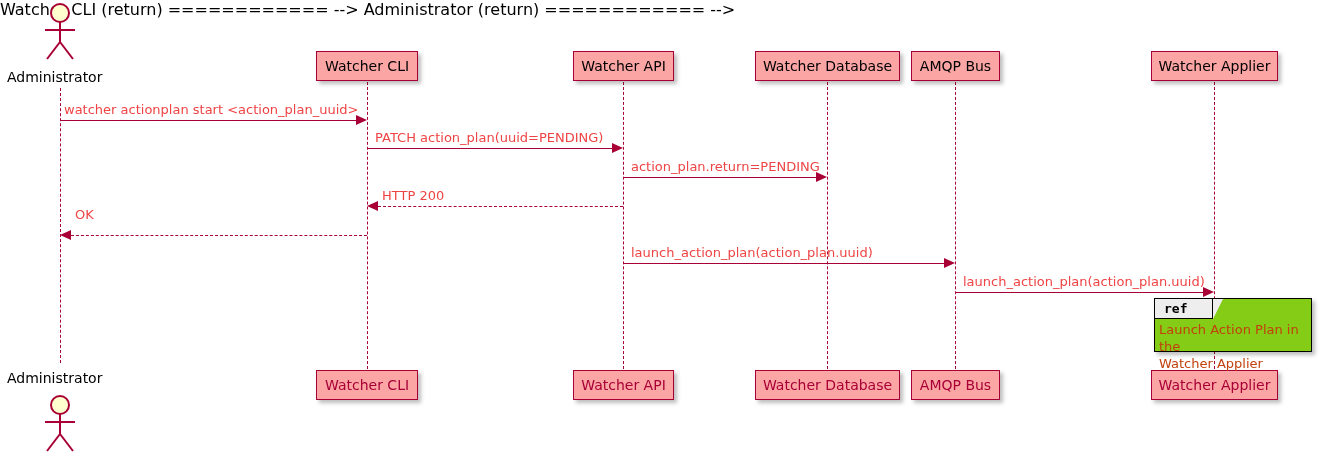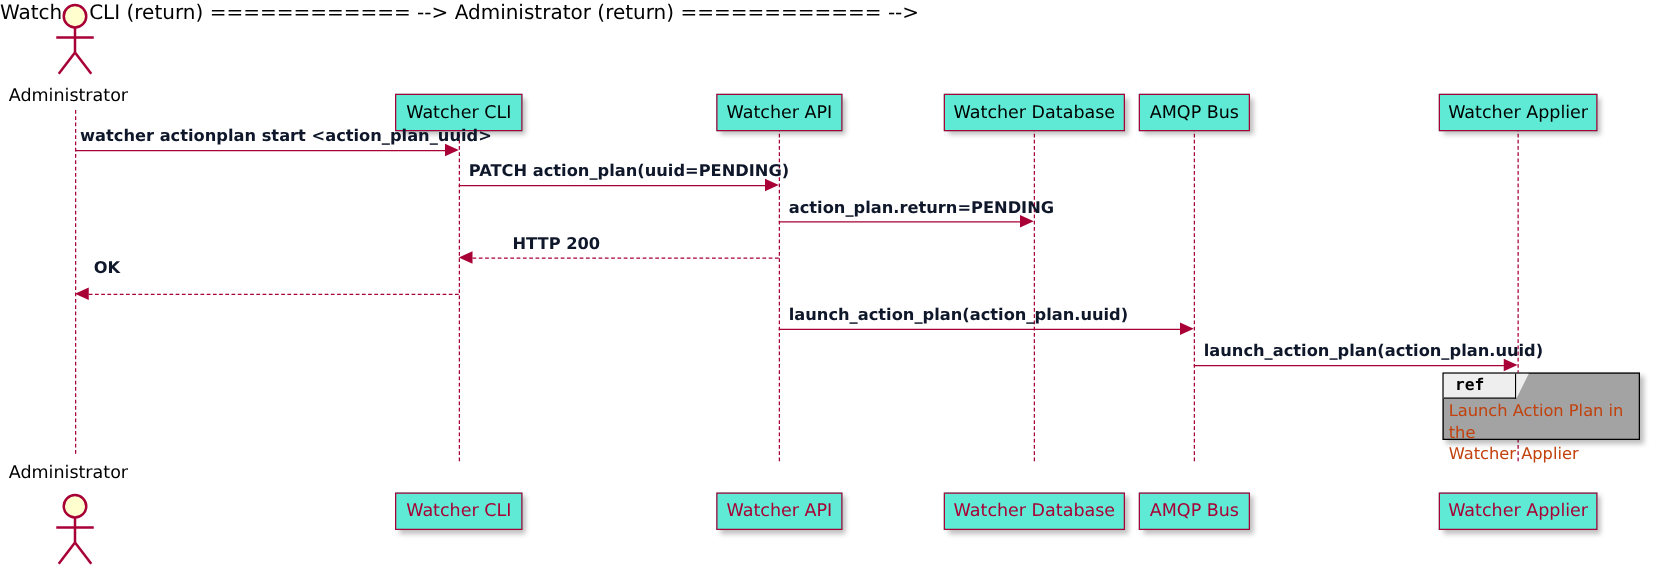--- a/index.html
+++ b/index.html
@@ -14,33 +14,32 @@
     position: relative;
     width: 1330px;
     height: 456px;
     background: #FFFFFF;
     overflow: hidden;
   }
   
   .participant {
     position: absolute;
     box-sizing: border-box;
-    background: #5eead4;
+    background: #fca5a5;
     border: 1.5px solid #A80036;
     color: #000000;
     font-size: 14px;
     line-height: 1;
     display: flex;
     align-items: center;
     justify-content: center;
     white-space: nowrap;
     padding: 0 10px;
     height: 30px;
     box-shadow: 3px 3px 4px rgba(0,0,0,0.26);
-    margin-top: 24px;
   }
   .participant.bottom-label {
     color: #A80036;
   }
   
   .actor {
     position: absolute;
     width: 44px;
     height: 58px;
   }
@@ -77,30 +76,29 @@
     border-left: 11px solid #A80036;
   }
   .arrow-head.left {
     border-top: 5px solid transparent;
     border-bottom: 5px solid transparent;
     border-right: 11px solid #A80036;
   }
   .msg-label {
     position: absolute;
     font-size: 13px;
-    color: #0f172a;
+    color: #ef4444;
     white-space: nowrap;
     line-height: 1;
-    font-weight: bold;
   }
   
   .ref-box {
     position: absolute;
     box-sizing: border-box;
-    background: #a3a3a3;
+    background: #84cc16;
     border: 1.5px solid #000000;
     box-shadow: 3px 3px 4px rgba(0,0,0,0.26);
   }
   .ref-tab {
     position: absolute;
     left: 0;
     top: 0;
     box-sizing: border-box;
     background: #EEEEEE;
     border-right: 1.5px solid #000000;
@@ -185,21 +183,21 @@
   <div class="msg-label" style="left:375px; top:131px;">PATCH action_plan(uuid=PENDING)</div>
   <div class="msg-line" style="left:367px; top:148px; width:246px;"></div>
   <div class="arrow-head right" style="left:612px; top:143px;"></div>
 
   
   <div class="msg-label" style="left:631px; top:160px;">action_plan.return=PENDING</div>
   <div class="msg-line" style="left:623px; top:177px; width:194px;"></div>
   <div class="arrow-head right" style="left:816px; top:172px;"></div>
 
    Watcher CLI (return) ============ --&gt;
-  <div class="msg-label" style="left:382px; top:189px;margin-left:28px;">HTTP 200</div>
+  <div class="msg-label" style="left:382px; top:189px;">HTTP 200</div>
   <div class="msg-line dashed" style="left:378px; top:206px; width:245px;"></div>
   <div class="arrow-head left" style="left:367px; top:201px;"></div>
 
    Administrator (return) ============ --&gt;
   <div class="msg-label" style="left:75px; top:208px;">OK</div>
   <div class="msg-line dashed" style="left:71px; top:235px; width:296px;"></div>
   <div class="arrow-head left" style="left:60px; top:230px;"></div>
 
   
   <div class="msg-label" style="left:631px; top:246px;">launch_action_plan(action_plan.uuid)</div>

